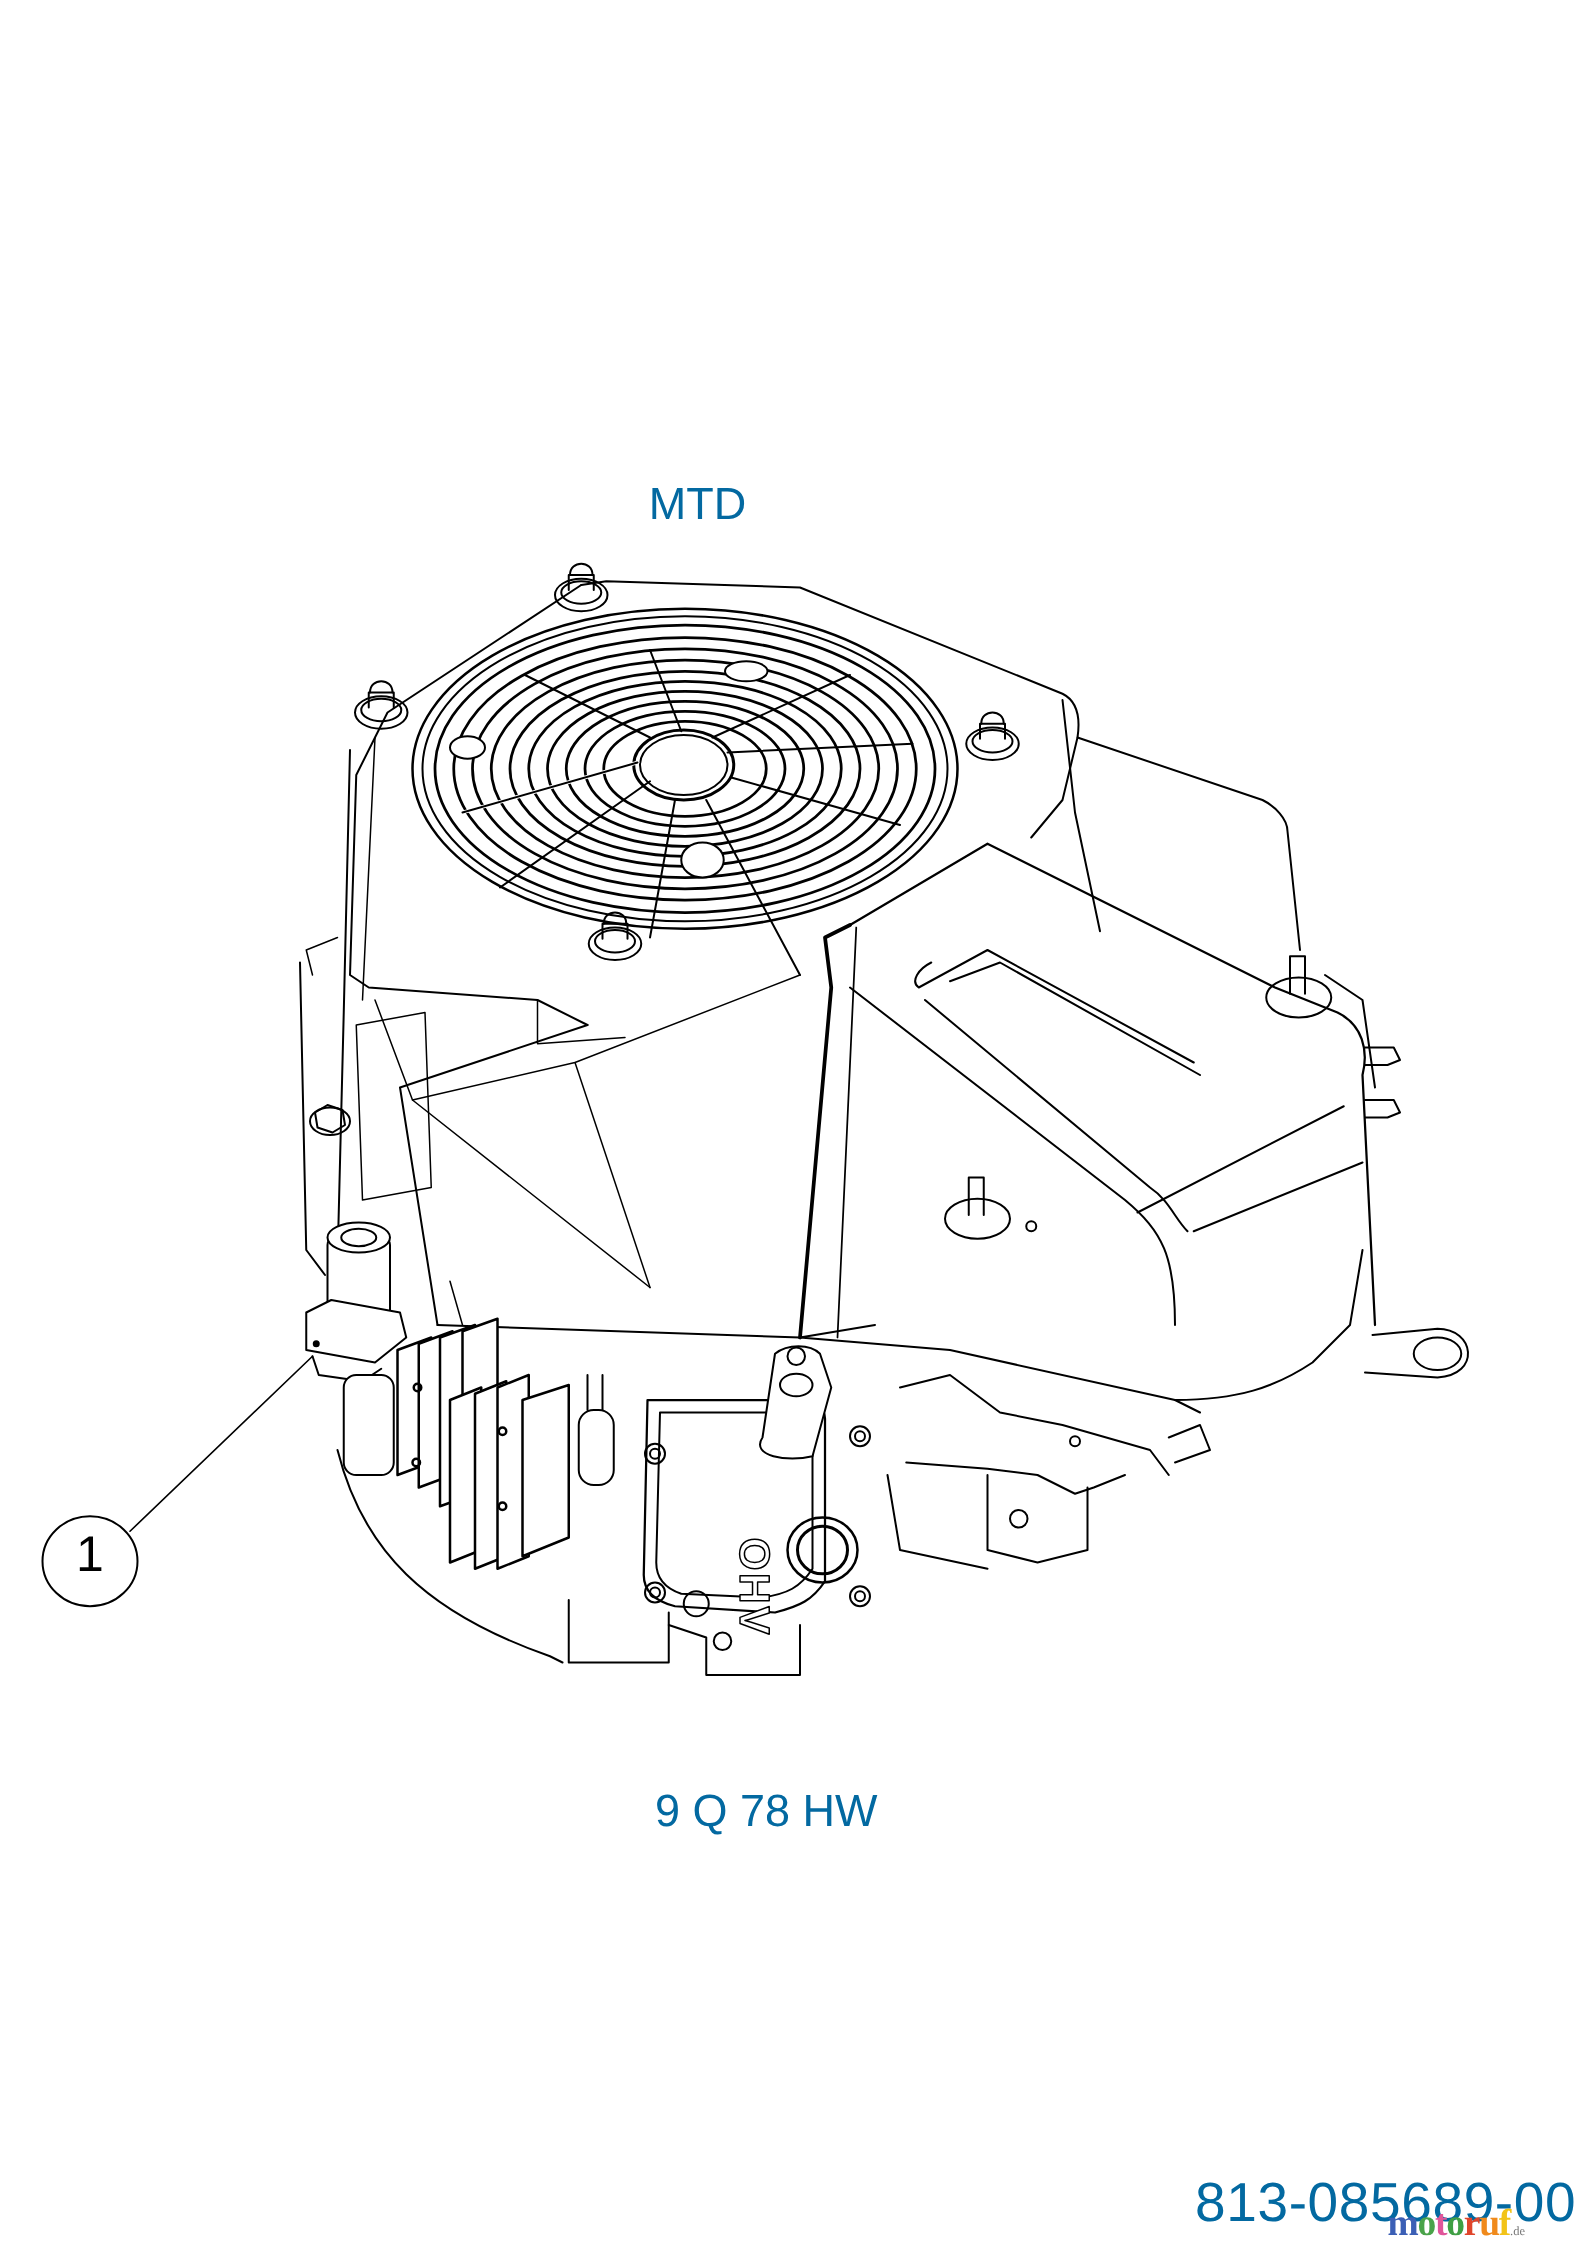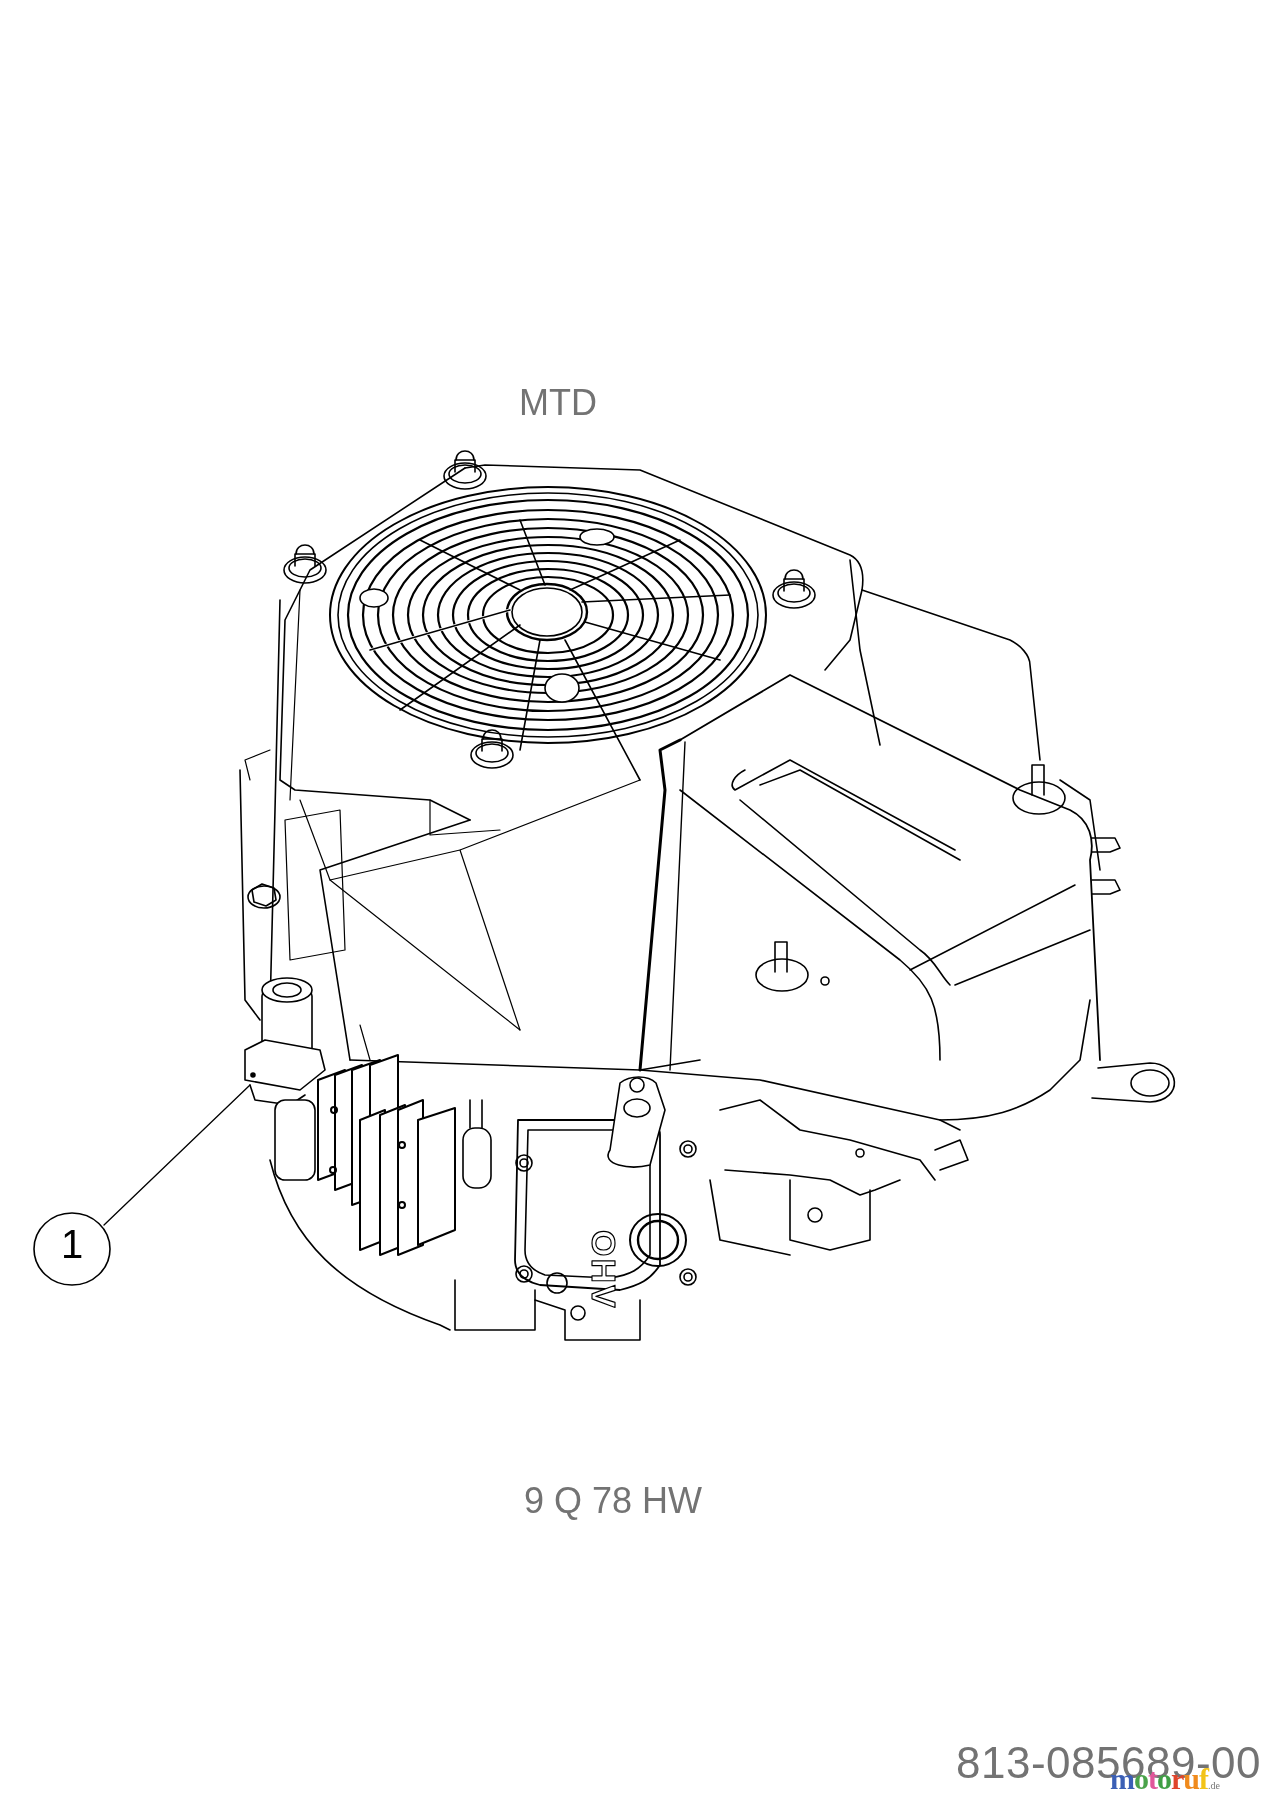--- a/index.html
+++ b/index.html
@@ -1,19 +1,19 @@
 <!DOCTYPE html>
 <html><head>
 <meta charset="utf-8">
 <style>
   html, body { margin: 0; padding: 0; background: #ffffff; }
   body { width: 1272px; height: 1800px; position: relative; overflow: hidden; font-family: "Liberation Sans", sans-serif; }
-  .label { position: absolute; color: #737373; font-family: "Liberation Sans", sans-serif; white-space: nowrap; }
+  .label { position: absolute; color: #0369a1; font-family: "Liberation Sans", sans-serif; white-space: nowrap; }
   #brand-label { left: 519px; top: 382px; font-size: 36px; }
-  #model-label { left: 524px; top: 1480px; font-size: 36px; text-align: center; }
+  #model-label { left: 524px; top: 1428px; font-size: 36px; text-align: center; }
   #part-number { left: 956px; top: 1738px; font-size: 44px; letter-spacing: 0.5px; }
   #drawing { position: absolute; left: 0; top: 0; width: 1272px; height: 1800px; }
   #callout-number { position: absolute; left: 52px; top: 1222px; width: 40px; text-align: center; font-size: 40px; color: #000; }
   #watermark { position: absolute; left: 1110px; top: 1762px; font-family: "Liberation Serif", serif; font-size: 30px; font-weight: bold; letter-spacing: -1px; }
   #watermark span { display: inline-block; }
   #watermark .de { font-size: 10px; font-weight: normal; color: #777; letter-spacing: 0; }
 </style>
 </head>
 <body>
 

